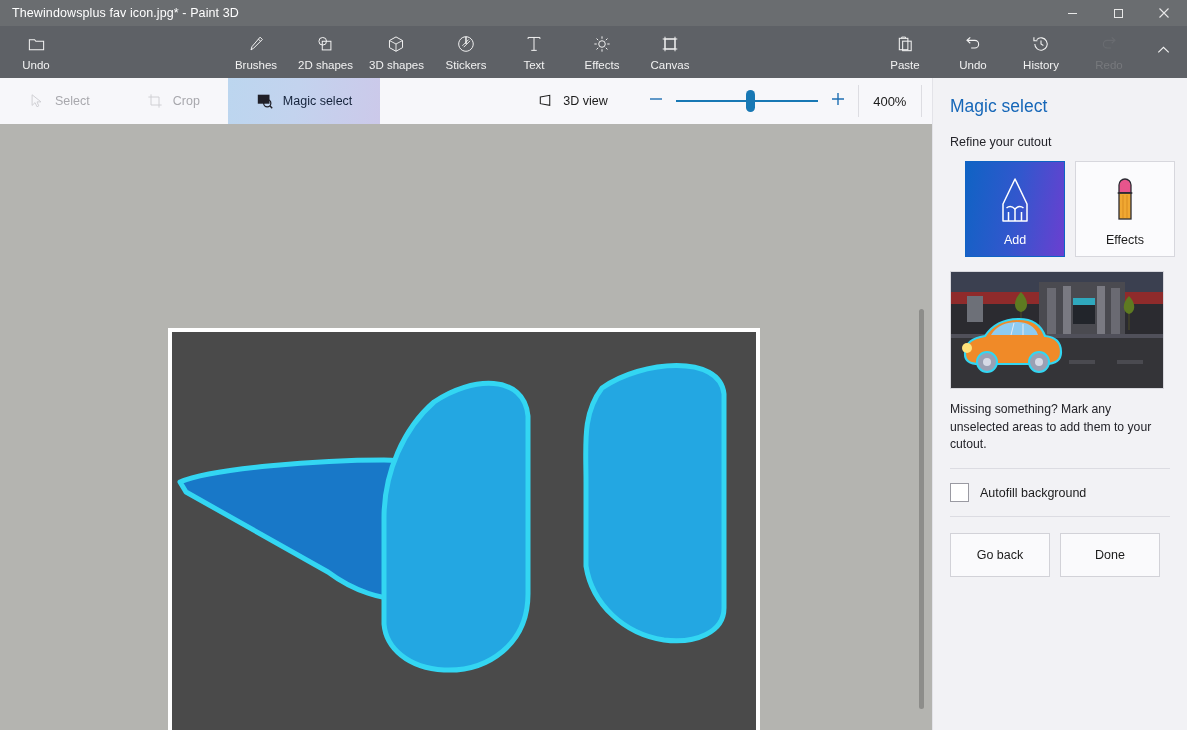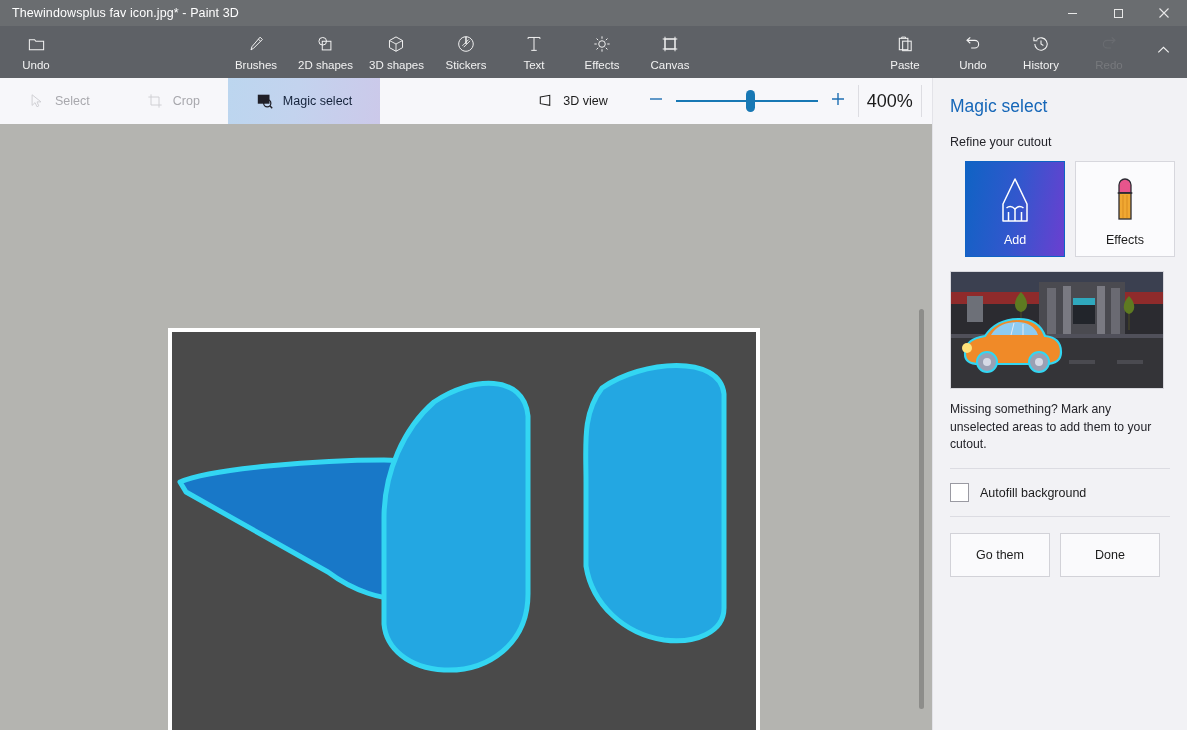--- a/index.html
+++ b/index.html
@@ -76,21 +76,21 @@
   }
   .slider { position: relative; width: 142px; height: 46px; display: flex; align-items: center; }
   .slider-track { position: absolute; left: 0; right: 0; height: 2px; background: #1878b4; }
   .slider-thumb {
     position: absolute; left: 70px; width: 9px; height: 22px; border-radius: 5px;
     background: #1878b4;
   }
   .sep { width: 1px; height: 32px; background: #dddde2; }
   .zoomlevel {
     width: 62px; height: 46px; display: flex; align-items: center; justify-content: center;
-    font-size: 18px; color: #1b1b1b;
+    font-size: 13px; color: #1b1b1b;
   }
   .ellipsis {
     width: 50px; height: 46px; display: flex; align-items: center; justify-content: center;
     font-size: 16px; color: #4a4a50; letter-spacing: 1.5px;
   }
 
   
   .workspace {
     position: absolute; top: 124px; left: 0; width: 932px; height: 606px;
     background: #b4b4b0; overflow: hidden;
@@ -479,18 +479,18 @@
     <div class="divider"></div>
 
     <div class="check-row">
       <span class="checkbox"></span>
       <span class="check-lbl">Autofill background</span>
     </div>
 
     <div class="divider2"></div>
 
     <div class="btn-row">
-      <div class="pbtn">Go them</div>
+      <div class="pbtn">Go back</div>
       <div class="pbtn">Done</div>
     </div>
   </div>
 
 </div>
 
 </body></html>

